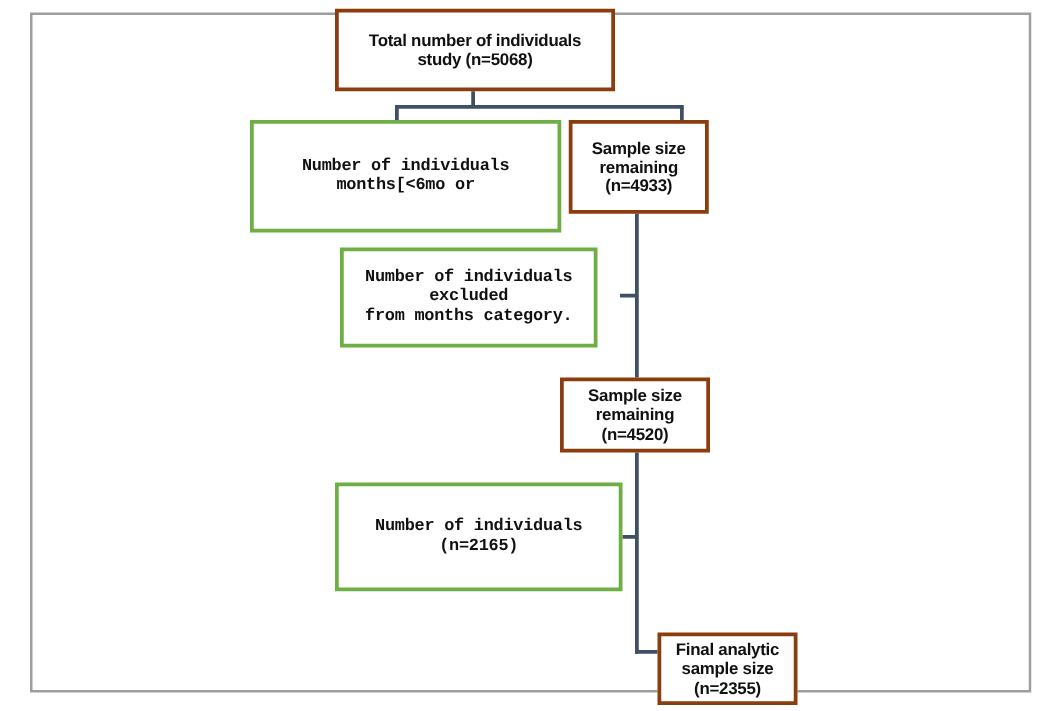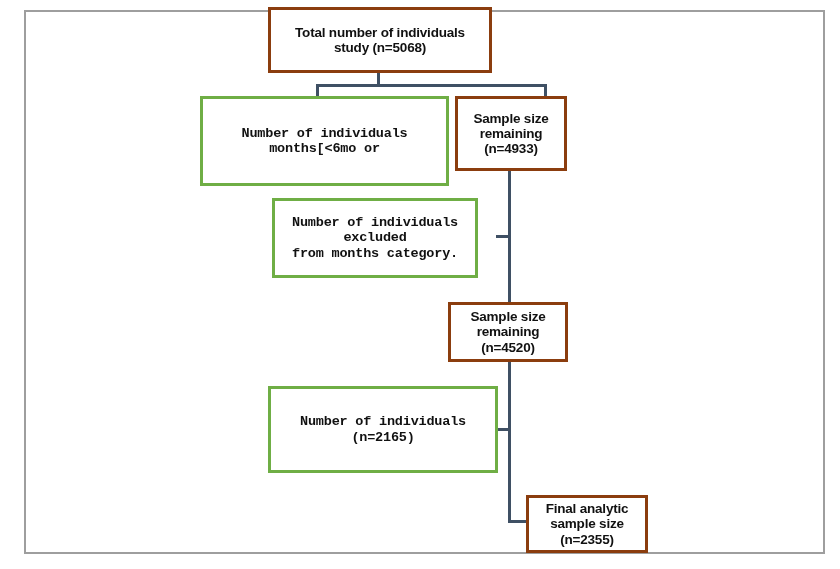--- a/index.html
+++ b/index.html
@@ -49,21 +49,21 @@
   }
   .node.brown { border: 3px solid var(--box-brown); }
   .node.green { border: 3px solid var(--box-green); font-family: Liberation Mono, monospace; }
 
   #node-total     { left: 268px; top: 7px;   width: 224px; height: 66px; }
   #node-age       { left: 200px; top: 96px;  width: 249px; height: 90px; }
   #node-r4933     { left: 455px; top: 96px;  width: 112px; height: 75px; }
   #node-anemia    { left: 250px; top: 198px; width: 206px; height: 80px; margin-left: 22px; }
   #node-r4520     { left: 448px; top: 302px; width: 120px; height: 60px; }
   #node-dietary   { left: 268px; top: 386px; width: 230px; height: 87px; }
-  #node-final     { left: 526px; top: 495px; width: 122px; height: 58px; }
+  #node-final     { left: 526px; top: 506px; width: 112px; height: 58px; }
 
   #conn-top-stub      { left: 377px; top: 71px;  width: 3px;   height: 14px; }
   #conn-top-h         { left: 316px; top: 84px;  width: 231px; height: 3px; }
   #conn-top-left-stub { left: 316px; top: 86px;  width: 3px;   height: 12px; }
   #conn-top-right-stub{ left: 544px; top: 86px;  width: 3px;   height: 12px; }
   #conn-v1            { left: 508px; top: 169px; width: 3px;   height: 135px; }
   #conn-anemia-h      { left: 496px; top: 235px; width: 14px;  height: 3px; }
   #conn-v2            { left: 508px; top: 360px; width: 3px;   height: 163px; }
   #conn-dietary-h     { left: 496px; top: 428px; width: 14px;  height: 3px; }
   #conn-final-h       { left: 508px; top: 520px; width: 20px;  height: 3px; }

